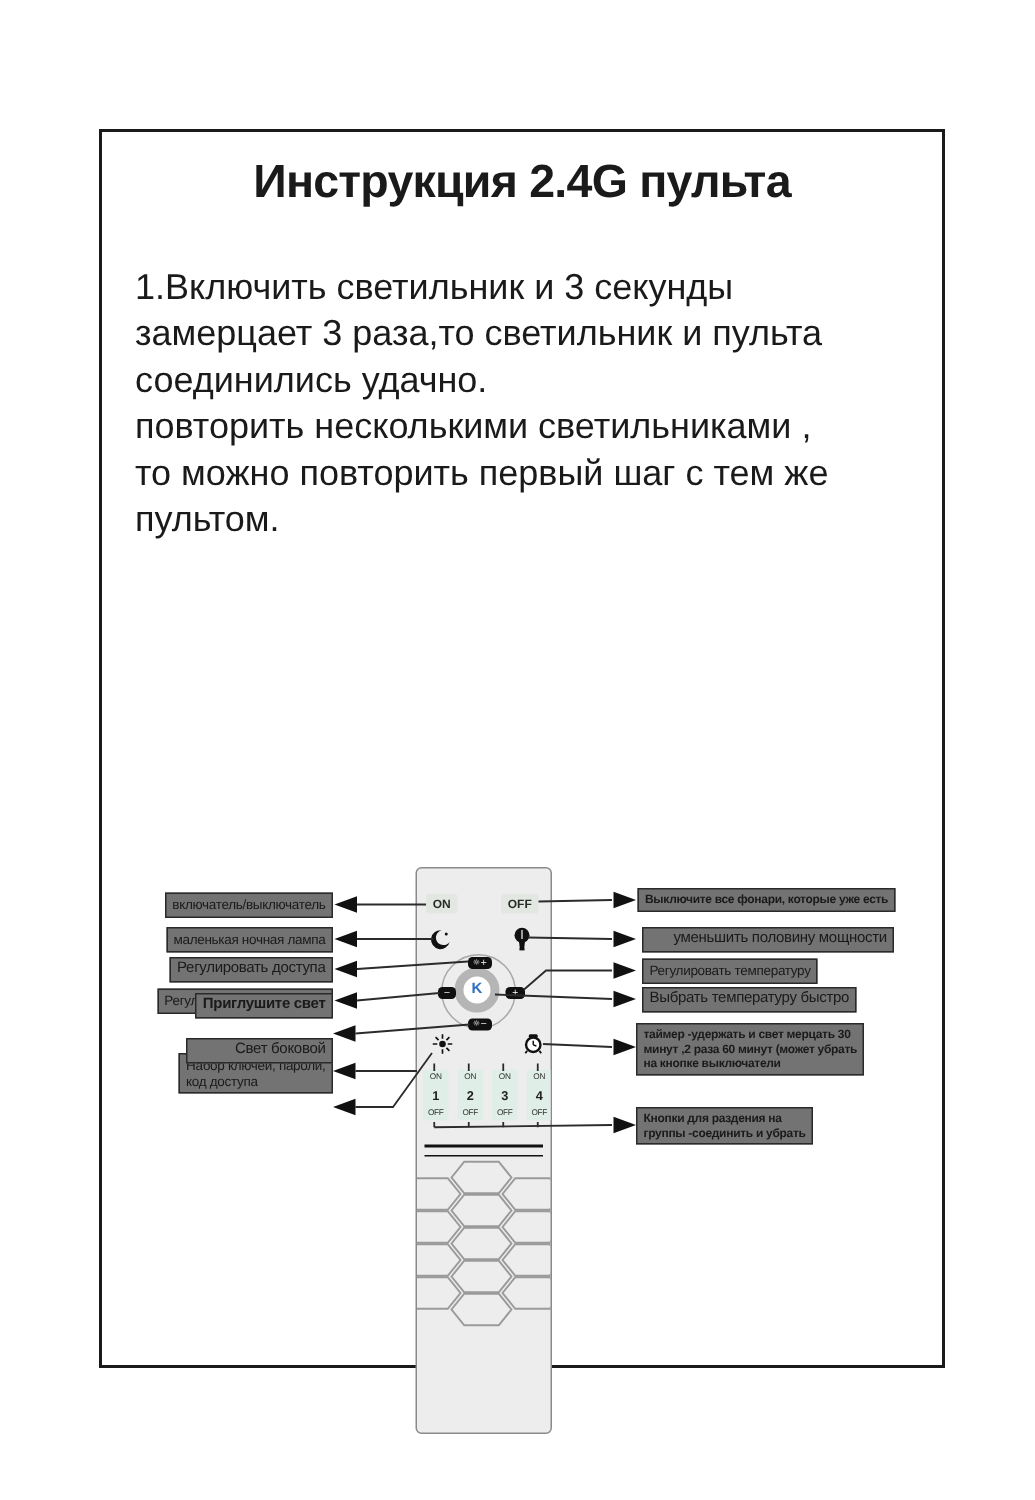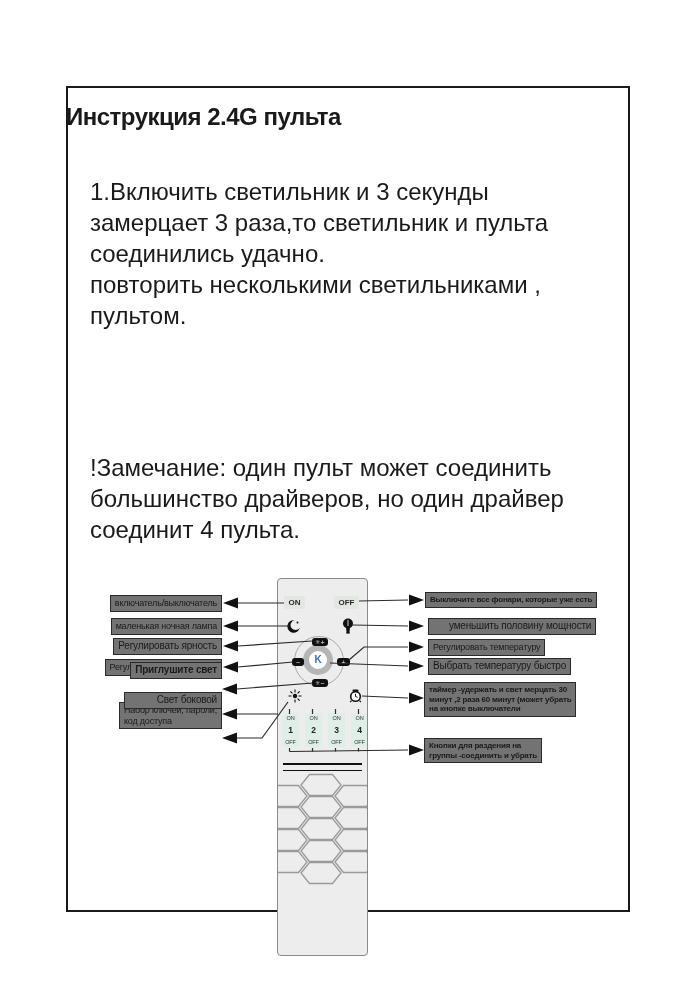--- a/index.html
+++ b/index.html
@@ -1,20 +1,20 @@
 <!DOCTYPE html>
 <html><head>
 <meta charset="utf-8">
 <style>
   html,body{margin:0;padding:0;background:#fff;}
   #page{position:relative;width:690px;height:1000px;background:#ffffff;overflow:hidden;
         font-family:"Liberation Sans",sans-serif;color:#1a1a1a;}
   #frame{position:absolute;left:66px;top:86px;width:560px;height:822px;border:2px solid #1a1a1a;}
-  #title{position:absolute;left:66px;top:103px;width:564px;
-         font-size:24px;font-weight:bold;letter-spacing:-0.5px;}
+  #title{position:absolute;left:66px;top:103px;width:564px;text-align:center;
+         font-size:31px;font-weight:bold;letter-spacing:-0.5px;}
   .bodyline{white-space:nowrap;font-size:24px;line-height:31px;}
   #instr{position:absolute;left:90px;top:176px;}
   #note{position:absolute;left:90px;top:452px;}
   .lbl{position:absolute;background:#737373;border:1px solid #2a2a2a;padding:2px 4px;
        font-size:9px;line-height:10.5px;letter-spacing:-0.2px;white-space:nowrap;z-index:30;}
   .lbl-sm{font-size:8px;line-height:9.5px;font-weight:bold;}
   .lbl-left{text-align:left;}
   
   #remote{position:absolute;left:277px;top:578px;width:91px;height:378px;background:#ededed;
           border:1.5px solid #8a8a8a;border-radius:4px;box-sizing:border-box;overflow:hidden;z-index:10;}
@@ -43,28 +43,24 @@
 <div id="page">
   <div id="frame"></div>
 
   <div id="title">Инструкция 2.4G пульта</div>
 
   <div id="instr">
     <div class="bodyline">1.Включить светильник и 3 секунды</div>
     <div class="bodyline">замерцает 3 раза,то светильник и пульта</div>
     <div class="bodyline">соединились удачно.</div>
     <div class="bodyline">повторить несколькими светильниками ,</div>
+    <div class="bodyline">то можно повторить первый шаг с тем же</div>
     <div class="bodyline">пультом.</div>
   </div>
 
-  <div id="note">
-    <div class="bodyline">!Замечание: один пульт может соединить</div>
-    <div class="bodyline">большинство драйверов, но один драйвер</div>
-    <div class="bodyline">соединит 4 пульта.</div>
-  </div>
 
   <div id="remote">
     <div class="rbtn" style="left:6px;top:17px;width:21px;height:13px;">ON</div>
     <div class="rbtn" style="left:56px;top:17px;width:25px;height:13px;">OFF</div>
 
     <svg width="15" height="15" style="position:absolute;left:8px;top:40px;" viewBox="0 0 15 15">
       <path d="M8.5,1.2 A6.3,6.3 0 1 0 13.8,8.8 A5,5 0 1 1 8.5,1.2 Z" fill="#111"></path>
       <circle cx="11.5" cy="3.6" r="1" fill="#111"></circle>
     </svg>
 
@@ -189,21 +185,21 @@
     </g>
   </svg>
 
   <div class="lbl" style="right:468px;top:595px;">
     <div>включатель/выключатель</div>
   </div>
   <div class="lbl" style="right:468px;top:618px;">
     <div>маленькая ночная лампа</div>
   </div>
   <div class="lbl" style="right:468px;top:638px;font-size:10px;">
-    <div>Регулировать ярность</div>
+    <div>Регулировать доступа</div>
   </div>
   <div class="lbl" style="right:468px;top:659px;">
     <div>Регулировать температуру</div>
   </div>
   <div class="lbl" style="right:468px;top:662px;font-size:10px;font-weight:bold;">
     <div>Приглушите свет</div>
   </div>
   <div class="lbl lbl-left" style="right:468px;top:702px;">
     <div>Набор ключей, пароли,</div>
     <div>код доступа</div>

